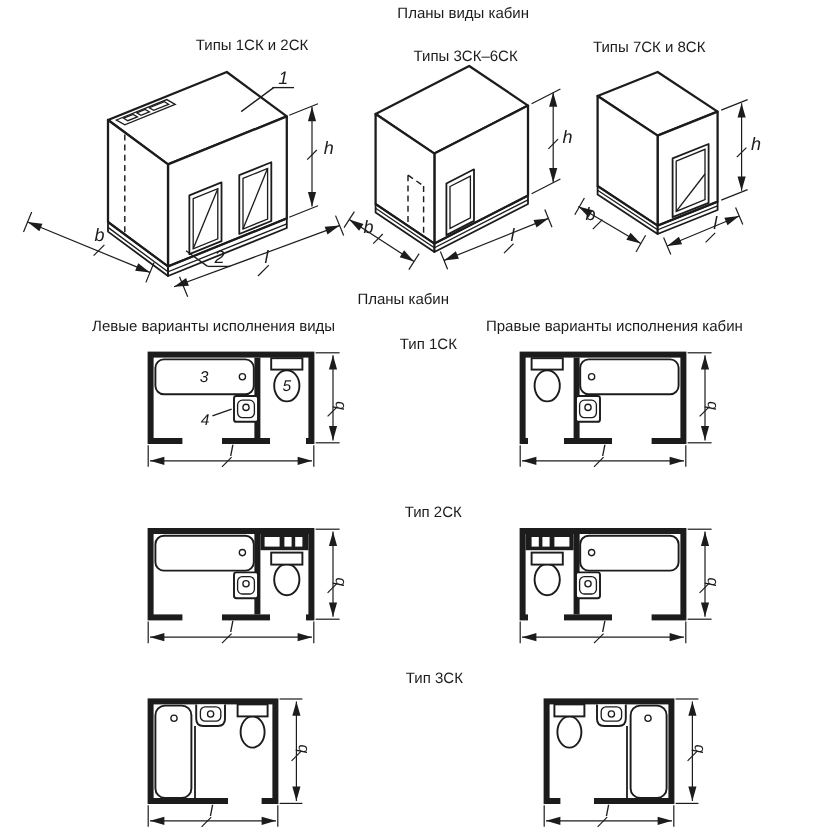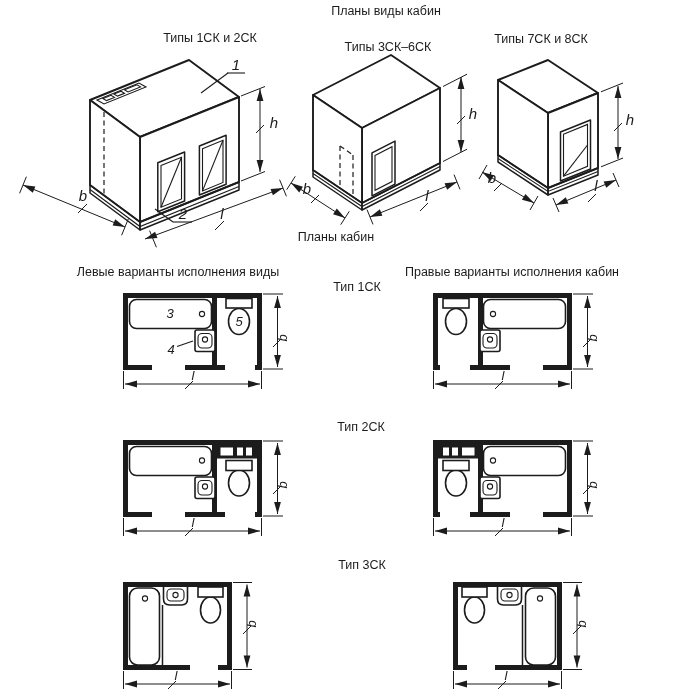--- a/index.html
+++ b/index.html
@@ -27,21 +27,21 @@
     <marker id="arw" viewBox="0 0 14 10" refX="13" refY="5" markerWidth="14" markerHeight="10" markerUnits="userSpaceOnUse" orient="auto-start-reverse">
       <path d="M13,5 L1,1.6 L1,8.4 Z" fill="#1c1c1c"></path>
     </marker>
   </defs>
 </svg>
 
 <div class="t" style="left:386px; top:4px;">Планы виды кабин</div>
 <div class="t" style="left:182px; top:31px;margin-left:28px;">Типы 1СК и 2СК</div>
 <div class="t" style="left:388px; top:40px;">Типы 3СК–6СК</div>
 <div class="t" style="left:541px; top:32px;">Типы 7СК и 8СК</div>
-<div class="t" style="left:336px; top:230px;">Планы кабин</div>
+<div class="t" style="left:336px; top:242px;">Планы кабин</div>
 <div class="t" style="left:178px; top:265px;">Левые варианты исполнения виды</div>
 <div class="t" style="left:512px; top:265px;">Правые варианты исполнения кабин</div>
 <div class="t" style="left:357px; top:280px;">Тип 1СК</div>
 <div class="t" style="left:361px; top:420px;">Тип 2СК</div>
 <div class="t" style="left:362px; top:558px;">Тип 3СК</div>
 
 <svg style="left:15px; top:53px;" width="275" height="195" viewBox="0 0 275 195">
   <g>
     <polygon class="face" points="125,84 224,44 174,7 75,47"></polygon>
     <polygon class="face" points="125,84 224,44 224,129 125,169"></polygon>

